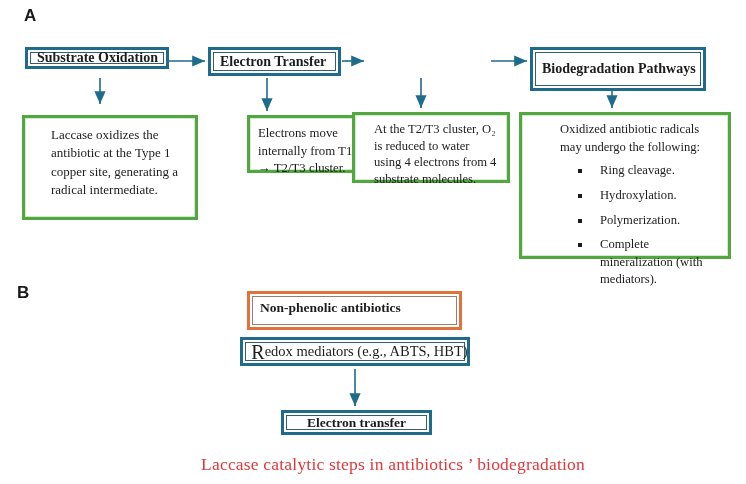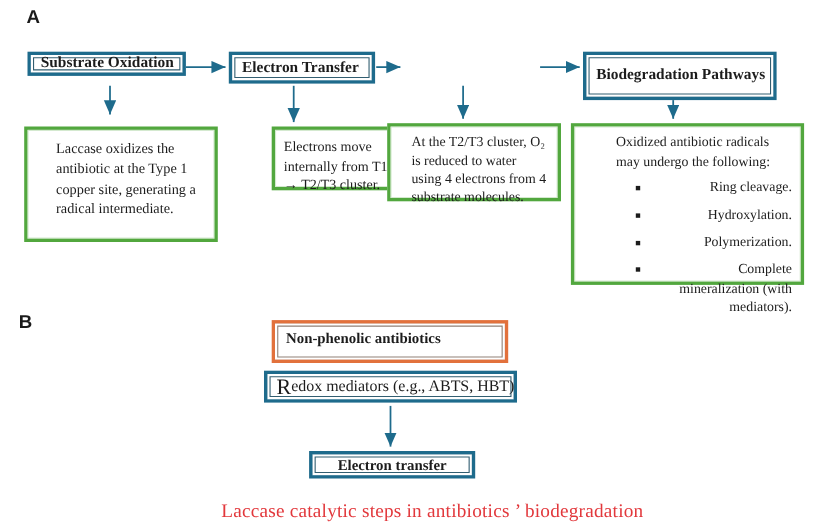--- a/index.html
+++ b/index.html
@@ -46,21 +46,21 @@
     border:3px solid var(--green);
     box-shadow: inset 0 0 0 1px rgba(82,167,62,0.25);
     font-size:13px;line-height:1.42;
   }
   .redox-box{font-weight:400;font-size:14.5px;display:flex;align-items:center;justify-content:center;}
   .redox-initial{font-size:20px;line-height:1;}
   .g1{padding:8px 8px 0 26px;}
   .g2{padding:7px 6px 0 8px;font-size:12.8px;line-height:1.38;}
   .g3{padding:6px 8px 0 19px;font-size:12.6px;line-height:1.32;}
   .g4{padding:6px 8px 0 38px;font-size:12.6px;line-height:1.4;}
-  .g4 ul{margin:6px 0 0 0;padding-left:32px;list-style-type:square;text-align:right;}
+  .g4 ul{margin:6px 0 0 0;padding-left:32px;list-style-type:square;}
   .g4 li{margin-bottom:7px;padding-left:8px;}
   .caption{
     position:absolute;left:0;right:0;top:454px;
     text-align:center;color:var(--red);
     font-size:17.5px;letter-spacing:0.2px;padding-left:40px;
   }
 </style>
 </head>
 <body>
 

